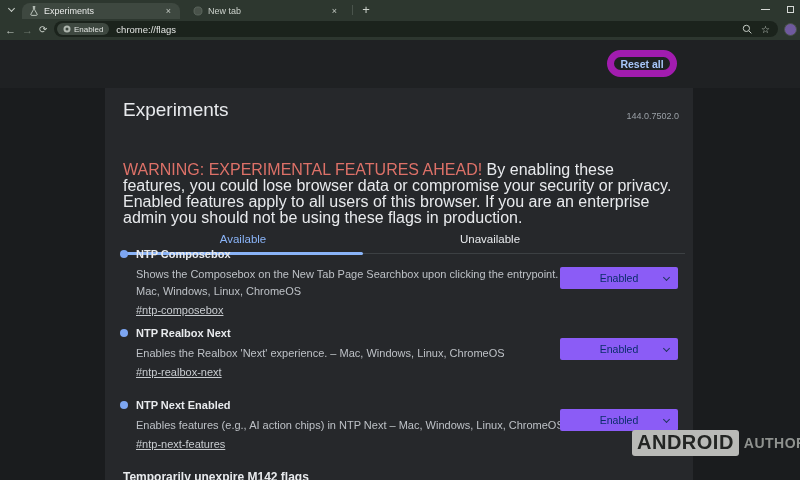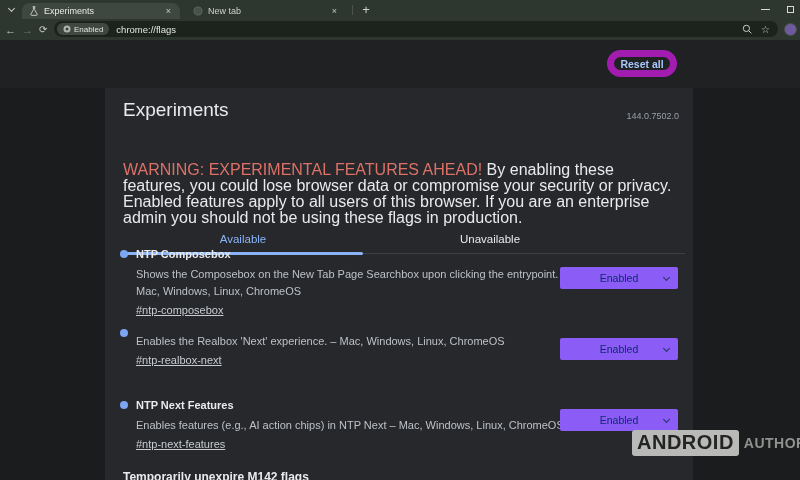--- a/index.html
+++ b/index.html
@@ -173,31 +173,32 @@
         <div class="flag-desc">Shows the Composebox on the New Tab Page Searchbox upon clicking the entrypoint. – Mac, Windows, Linux, ChromeOS</div>
         <a class="flag-link">#ntp-composebox</a>
         <div class="flag-select">
           <span class="flag-select-label">Enabled</span>
           <span class="chevd"></span>
         </div>
       </div>
 
       <div class="flag-row r1">
         <span class="flag-dot"></span>
+        <div class="flag-name">NTP Realbox Next</div>
         <div class="flag-desc">Enables the Realbox 'Next' experience. – Mac, Windows, Linux, ChromeOS</div>
         <a class="flag-link">#ntp-realbox-next</a>
         <div class="flag-select">
           <span class="flag-select-label">Enabled</span>
           <span class="chevd"></span>
         </div>
       </div>
 
       <div class="flag-row r2">
         <span class="flag-dot"></span>
-        <div class="flag-name">NTP Next Features</div>
+        <div class="flag-name">NTP Next Enabled</div>
         <div class="flag-desc">Enables features (e.g., AI action chips) in NTP Next – Mac, Windows, Linux, ChromeOS</div>
         <a class="flag-link">#ntp-next-features</a>
         <div class="flag-select">
           <span class="flag-select-label">Enabled</span>
           <span class="chevd"></span>
         </div>
       </div>
 
       <div class="section-heading">Temporarily unexpire M142 flags</div>
     </div>

